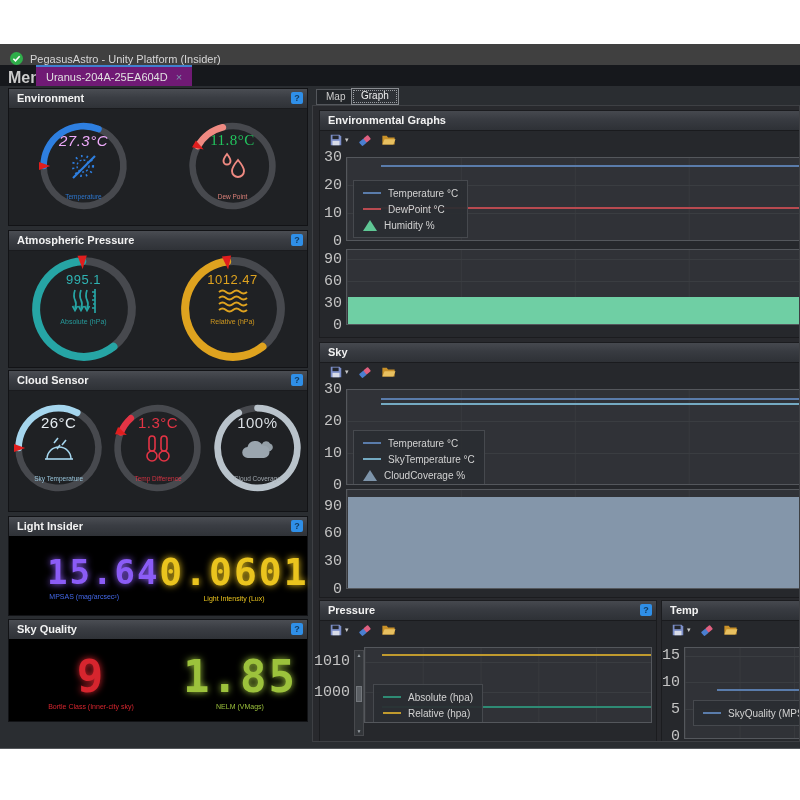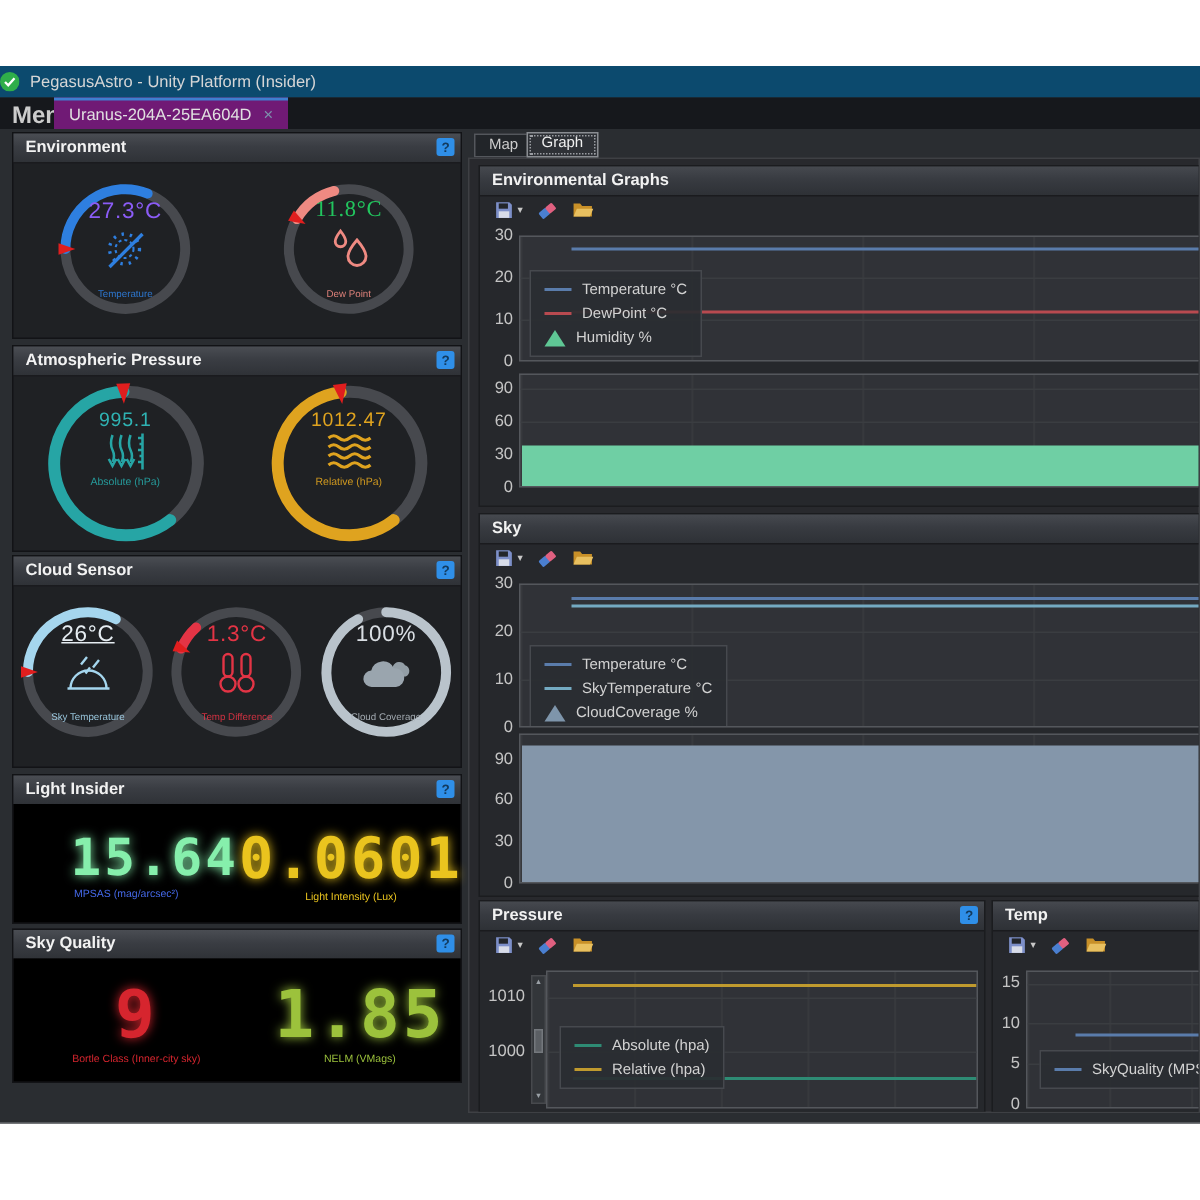--- a/index.html
+++ b/index.html
@@ -1,19 +1,19 @@
 <!DOCTYPE html>
 <html><head>
 <meta charset="utf-8">
 <style>
   html,body{margin:0;padding:0;background:#ffffff;font-family:"Liberation Sans","DejaVu Sans",sans-serif;}
   .page{position:relative;width:800px;height:800px;background:#ffffff;overflow:hidden;}
   .app{position:absolute;left:0;top:44px;width:800px;height:704px;background:#2a2d31;overflow:hidden;border-bottom:1px solid #55585c;}
   
-  .titlebar{position:absolute;left:0;top:0;width:100%;height:21px;background:#0c4a6e;display:flex;align-items:center;gap:7px;box-sizing:border-box;}
+  .titlebar{position:absolute;left:0;top:0;width:100%;height:21px;background:#404040;display:flex;align-items:flex-end;gap:7px;padding-left:10px;box-sizing:border-box;}
   .titlebar span{font-size:11px;color:#d6d6d6;}
   .menurow{position:absolute;left:0;top:21px;width:100%;height:21px;background:#16181c;}
   .menu-label{position:absolute;left:8px;top:4px;font-size:16px;color:#cccccc;font-weight:bold;}
   .doc-tab{position:absolute;left:36px;top:0;height:21px;background:#701a75;border-top:2px solid #3f7fd0;display:flex;align-items:center;gap:8px;padding:0 10px;box-sizing:border-box;}
   .doc-tab .t{font-size:11px;color:#e0e0e0;}
   .doc-tab .x{font-size:11px;color:#7d93ad;cursor:default;}
   
   .panel{position:absolute;width:300px;background:#1f2124;border:1px solid #121316;box-sizing:border-box;}
   .panel-header{position:relative;height:19px;line-height:19px;padding-left:8px;background:linear-gradient(180deg,#4a4d53 0%,#3a3d43 45%,#2f3237 100%);border-bottom:1px solid #1a1b1e;font-size:11px;font-weight:bold;color:#f2f2f2;}
   .help-badge{position:absolute;right:4px;top:3px;width:12px;height:12px;border-radius:2px;background:#2f8fe8;color:#123a5e;font-size:9px;font-weight:bold;text-align:center;line-height:12px;}
@@ -41,21 +41,21 @@
   .vtab.active{background:#2e3136;border:1px solid #8a8d92;outline:1px dotted #9a9da2;outline-offset:-3px;color:#f0f0f0;z-index:3;}
   .graph-container{position:absolute;left:312px;top:61px;width:488px;height:637px;background:#28292d;border:1px solid #3e4044;box-sizing:border-box;overflow:hidden;}
   .gsection{position:absolute;background:#26282c;border:1px solid #1b1c1f;box-sizing:border-box;}
   .gsection .panel-header{background:linear-gradient(180deg,#46494f 0%,#383b41 45%,#2e3136 100%);}
   .toolbar{position:absolute;left:0;top:19px;height:20px;display:flex;align-items:center;gap:9px;padding-left:9px;}
   .tool{display:flex;align-items:center;gap:2px;}
   .caret{font-size:7px;color:#c8c8c8;}
   
   .chart{position:absolute;display:flex;}
   .yaxis{position:relative;}
-  .ytick{position:absolute;right:4px;transform:translateY(-50%);font-size:11px;color:#c4c4c4;}
+  .ytick{position:absolute;right:4px;transform:translateY(-50%);font-size:15px;color:#c4c4c4;font-family:Liberation Mono, monospace;}
   .plot{position:relative;flex:1;background:#303237;border:1px solid #54575c;overflow:hidden;background-image:linear-gradient(90deg,#37393d 1px,transparent 1px);background-size:20.2% 100%;}
   .grid{position:absolute;left:0;right:0;height:1px;background:#3a3d41;}
   .series-line{position:absolute;left:6%;right:0;height:2px;}
   .series-area{position:absolute;left:1px;right:0;bottom:0;}
   .legend{position:absolute;background:rgba(42,45,50,.93);border:1px solid #46494e;padding:4px 9px;z-index:2;}
   .legend-row{display:flex;align-items:center;gap:7px;height:16px;}
   .legend-row span{font-size:10px;color:#d2d2d2;white-space:nowrap;}
   .sw-line{width:18px;height:2px;}
   .sw-tri{width:0;height:0;border-left:7px solid transparent;border-right:7px solid transparent;border-bottom:11px solid #888;}
   
@@ -88,21 +88,21 @@
     <div class="panel" style="left:8px;top:44px;height:138px;">
       <div class="panel-header"><span>Environment</span>
         <span class="help-badge">?</span></div>
       <div class="gauge-row">
         <div class="gauge gauge-sm">
             <svg viewBox="0 0 100 100" class="gauge-svg">
               <path d="M65.7334769234683 11.058278108194926A42 42 0 1 1 8 50.00000000000001" stroke="#47494e" stroke-width="7" fill="none" stroke-linecap="round"></path>
               <path d="M8 50.00000000000001A42 42 0 0 1 65.7334769234683 11.058278108194926" stroke="#2e7fe0" stroke-width="7" fill="none" stroke-linecap="round"></path>
               <polygon points="15,50.00000000000001 3.178849189687959,54.096319909139936 3.178849189687959,45.90368009086008" fill="#e01e1e"></polygon>
             </svg>
-          <div class="g-val" style="color: #8b5cf6;">27.3°C</div>
+          <div class="g-val" style="color: #f0abfc; font-style: italic;">27.3°C</div>
           <div class="g-icon" style="color: rgb(46, 127, 224);">
             <svg width="30" height="30" viewBox="0 0 30 30">
                 <g stroke="currentColor" fill="none">
                   <circle cx="14" cy="14" r="6" stroke-width="1.4" stroke-dasharray="2 2"></circle>
                   <circle cx="14" cy="14" r="10" stroke-width="2.2" stroke-dasharray="1.6 4"></circle>
                   <line x1="26" y1="4" x2="4" y2="26" stroke-width="2.2"></line>
                 </g>
               </svg>
           </div>
           <div class="g-label" style="color: rgb(46, 127, 224);">Temperature</div>
@@ -175,21 +175,21 @@
     <div class="panel" style="left:8px;top:326px;height:142px;">
       <div class="panel-header"><span>Cloud Sensor</span>
         <span class="help-badge">?</span></div>
       <div class="gauge-row">
         <div class="gauge gauge-sm">
             <svg viewBox="0 0 100 100" class="gauge-svg">
               <path d="M69.71780563700742 12.916201099925068A42 42 0 1 1 8 50.00000000000001" stroke="#47494e" stroke-width="7" fill="none" stroke-linecap="round"></path>
               <path d="M8 50.00000000000001A42 42 0 0 1 69.71780563700739 12.916201099925054" stroke="#a5d6ee" stroke-width="7" fill="none" stroke-linecap="round"></path>
               <polygon points="15,50.00000000000001 3.178849189687959,54.096319909139936 3.178849189687959,45.90368009086008" fill="#e01e1e"></polygon>
             </svg>
-          <div class="g-val" style="color: rgb(230, 237, 242); text-decoration: underline;">26°C</div>
+          <div class="g-val" style="color: rgb(230, 237, 242);">26°C</div>
           <div class="g-icon" style="color: rgb(165, 214, 238);">
             <svg width="30" height="28" viewBox="0 0 30 28">
                 <g stroke="currentColor" fill="none" stroke-width="1.6">
                   <path d="M3 25 a12 12 0 0 1 24 0"></path>
                   <path d="M1 25 h28"></path>
                   <path d="M10 9 l4 -5 M18 11 l4 -5 M13 15 l3 -4"></path>
                 </g>
               </svg>
           </div>
           <div class="g-label" style="color: rgb(165, 214, 238);">Sky Temperature</div>
@@ -230,21 +230,21 @@
           <div class="g-label" style="color:#aeb6bd">Cloud Coverage</div>
         </div>
       </div>
     </div>
 
     <div class="panel" style="left:8px;top:472px;height:100px;">
       <div class="panel-header"><span>Light Insider</span>
         <span class="help-badge">?</span></div>
       <div class="lcd">
         <div class="lcd-cell" style="flex:0 0 45%;">
-          <div class="lcd-val" style="font-size: 34px; color: #86efac; margin-left: 38px;">15.64</div>
+          <div class="lcd-val" style="font-size: 34px; color: #8b5cf6; margin-left: 38px;">15.64</div>
           <div class="lcd-label" style="color: rgb(68, 104, 232);">MPSAS (mag/arcsec²)</div>
         </div>
         <div class="lcd-cell">
           <div class="lcd-val" style="font-size: 38px; color: rgb(234, 196, 30);">0.0601</div>
           <div class="lcd-label" style="color: rgb(234, 196, 30);">Light Intensity (Lux)</div>
         </div>
       </div>
     </div>
 
     <div class="panel" style="left:8px;top:575px;height:103px;">
@@ -427,21 +427,21 @@
                 </g>
               </svg>
             </span>
           <span class="tool">
               <svg width="15" height="14" viewBox="0 0 16 16">
                 <path fill="#c89028" d="M1 3h5l1.5 2H15v8H1z"></path>
                 <path fill="#e8c060" d="M3.5 7h12.5l-2.5 6H1z"></path>
               </svg>
             </span>
         </div>
-        <div class="chart" style="left:4px;top:46px;width:328px;height:92px;">
+        <div class="chart" style="left:4px;top:46px;width:328px;height:76px;">
           <div class="yaxis" style="width:30px;">
             <span class="ytick" style="top: 18.3673%;">1010</span>
               <span class="ytick" style="top: 59.1837%;">1000</span>
           </div>
           <div class="vscroll" style="position:relative;flex:0 0 10px;height:86px;margin-top:3px;">
             <span class="ar" style="top:1px;">▲</span>
               <span class="ar" style="bottom:1px;">▼</span>
               <div class="thumb"></div>
           </div>
           <div class="plot">

